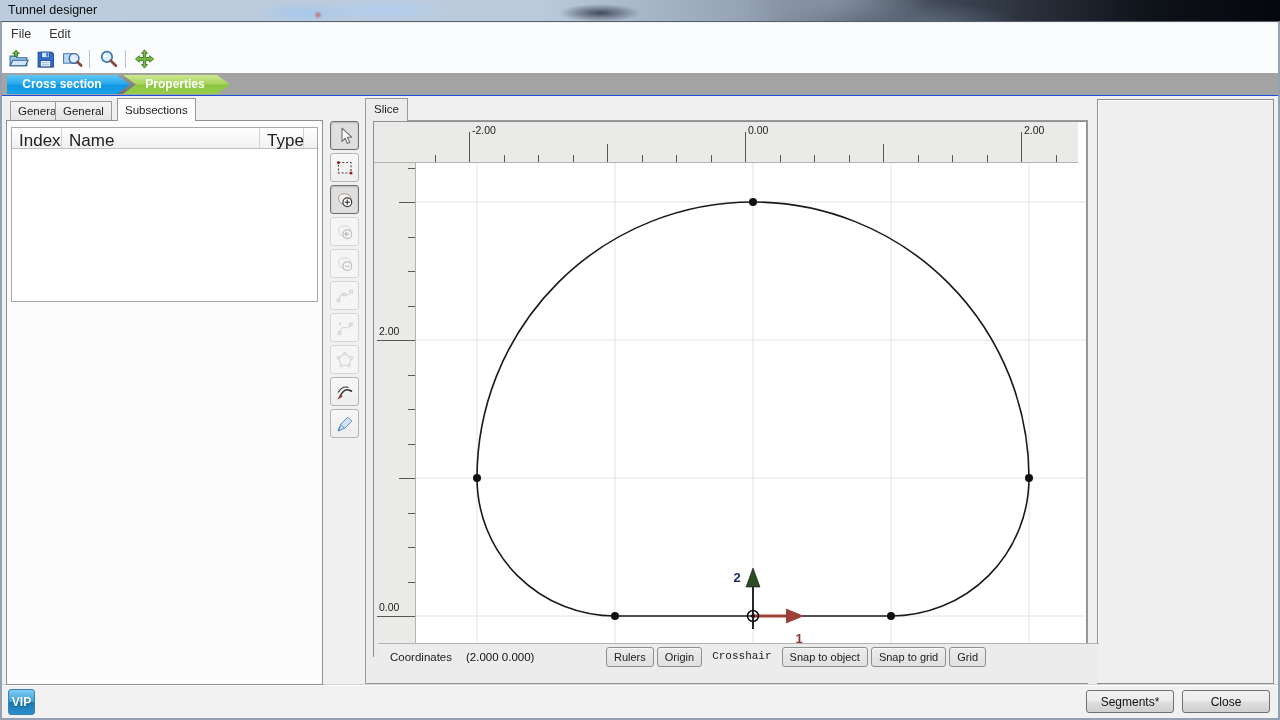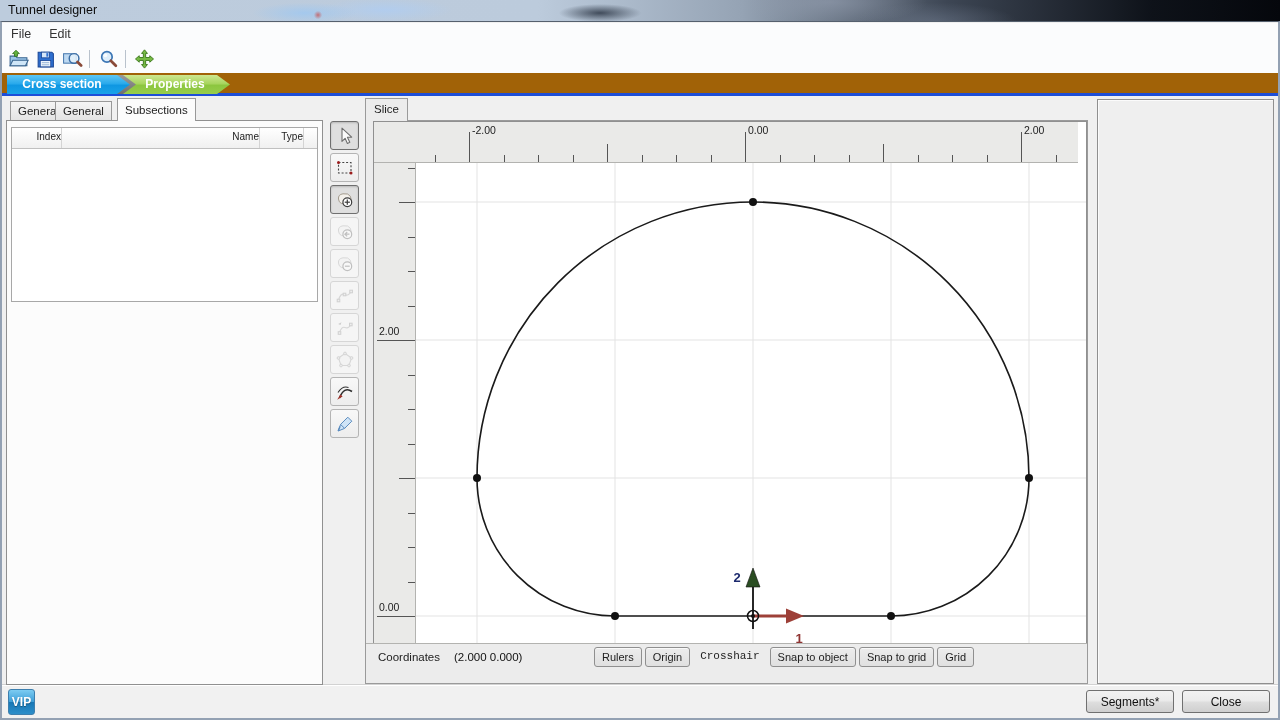--- a/index.html
+++ b/index.html
@@ -25,40 +25,40 @@
 
   
   .menubar { position:absolute; left:0; top:1px; width:1276px; height:23px; background:#fbfcfd; }
   .menubar .menu-item { display:inline-block; padding:4px 9px; color:#333; font-size:12.5px; cursor:default; }
   .toolbar { position:absolute; left:0; top:24px; width:1276px; height:27px; background:#fbfcfd; }
   .tb-btn { position:absolute; top:3px; width:21px; height:21px; }
   .tb-btn svg { width:21px; height:21px; }
   .tb-sep { position:absolute; top:4px; width:1px; height:18px; background:#b9c2cc; }
 
   
-  .crumb-row { position:absolute; left:0; top:51px; width:1276px; height:23px; background:#a16207; border-bottom:3px solid #1d4ed8; }
+  .crumb-row { position:absolute; left:0; top:51px; width:1276px; height:23px; background:#a3a3a3; border-bottom:1px solid #1d4ed8; }
   .crumb { position:absolute; top:2px; height:19px; line-height:19px; font-weight:bold; color:#fff; font-size:12px; text-align:center; }
   .crumb-blue { left:5px; width:123px; z-index:3; padding-right:13px;
     background:linear-gradient(180deg,#5ec6f3 0%, #2aaaec 45%, #0f97e2 55%, #1aa3e8 100%);
     clip-path:polygon(0 0,110px 0,123px 50%,110px 100%,0 100%); }
   .crumb-sep { left:98px; width:36px; z-index:2; position:absolute; top:2px; height:19px;
     background:linear-gradient(180deg,#9a9a9a,#6f6f6f);
     clip-path:polygon(0 0,23px 0,36px 50%,23px 100%,0 100%); }
   .crumb-green { left:108px; width:120px; z-index:1; padding-left:10px;
     background:linear-gradient(180deg,#cde791 0%, #a8d55f 45%, #8cc63f 55%, #97cd4c 100%);
     clip-path:polygon(0 0,107px 0,120px 50%,107px 100%,0 100%,13px 50%); }
 
   
   .lp-tab { position:absolute; height:19px; line-height:18px; top:79px; background:linear-gradient(#f5f5f5,#e4e4e4);
     border:1px solid #999; border-bottom:none; padding:0 7px; font-size:11.5px; color:#222; z-index:1; }
   .lp-tab.active { top:76px; height:23px; line-height:22px; background:#fcfcfc; z-index:3; }
   .left-panel { position:absolute; left:4px; top:98px; width:317px; height:565px; background:#fcfcfc; border:1px solid #909090; z-index:2; }
   .sub-table { position:absolute; left:4px; top:6px; width:307px; height:175px; border:1px solid #a8a8a8; background:#fff; }
   .sub-thead { display:flex; height:21px; background:linear-gradient(#ffffff,#f0f0f0); border-bottom:1px solid #c0c0c0; }
-  .sub-th { padding:3px 0 0 7px; font-size:10px; color:#222; border-right:1px solid #d4d4d4;text-align:right; }
+  .sub-th { padding:3px 0 0 7px; font-size:17px; color:#222; border-right:1px solid #d4d4d4; }
 
   
   .palette { position:absolute; left:328px; top:99px; width:30px; }
   .pal-btn { width:29px; height:29px; margin-bottom:3px; border-radius:3px; border:1px solid #b4b4b4;
     background:linear-gradient(#f8f8f8,#ededed); display:flex; align-items:center; justify-content:center; }
   .pal-btn svg { width:20px; height:20px; }
   .pal-btn.active { background:#dfdfdf; border-color:#6f6f6f; box-shadow:inset 0 1px 2px rgba(0,0,0,.18); }
   .pal-btn.disabled { border-color:#d6d6d6; background:#f5f5f5; }
   .pal-btn.disabled svg { opacity:.33; filter:grayscale(100%); }
 
@@ -71,21 +71,21 @@
   .h-ruler { position:absolute; left:34px; top:0; width:670px; height:41px; background:#eaeae8; border-bottom:1px solid #b3b3b0; overflow:hidden; }
   .v-ruler { position:absolute; left:0; top:41px; width:42px; height:494px; background:#eaeae8; border-right:1px solid #b3b3b0; overflow:hidden; }
   .h-ruler .tick { position:absolute; bottom:0; width:1px; background:#555; }
   .h-ruler .tick.minor { height:7px; } .h-ruler .tick.mid { height:18px; } .h-ruler .tick.major { height:30px; }
   .v-ruler .tick { position:absolute; right:0; height:1px; background:#555; }
   .v-ruler .tick.minor { width:7px; } .v-ruler .tick.mid { width:16px; } .v-ruler .tick.major { width:38px; }
   .rlabel { position:absolute; font-size:10.5px; color:#222; }
   .h-ruler .rlabel { top:2px; }
   .draw-area { position:absolute; left:42px; top:41px; width:670px; height:493px; background:#fff; }
 
-  .canvas-status { position:absolute; left:0; bottom:0; width:721px; height:40px; background:#ececec; border-top:1px solid #b3b3b0; }
+  .canvas-status { position:absolute; left:12px; bottom:0; width:721px; height:40px; background:#ececec; border-top:1px solid #b3b3b0; }
   .coord-label { position:absolute; left:12px; top:7px; font-size:11.5px; color:#222; }
   .coord-value { position:absolute; left:88px; top:7px; font-size:11.5px; color:#111; }
   .status-toggles { position:absolute; left:228px; top:3px; display:flex; gap:3px; align-items:center; }
   .toggle-btn { height:20px; line-height:18px; padding:0 7px; font-size:11px; color:#222; border:1px solid #8f8f8f;
     border-radius:3px; background:linear-gradient(#ececec,#e0e0e0); box-shadow:inset 0 1px 0 rgba(255,255,255,.7); }
   .toggle-btn.flat { border:none; background:transparent; box-shadow:none;font-family:Liberation Mono, monospace; }
 
   
   .right-panel { position:absolute; left:1095px; top:77px; width:177px; height:585px; border:1px solid #8f8f8f; background:#efefef; box-shadow:inset 1px 1px 0 #fbfbfb; }
 

